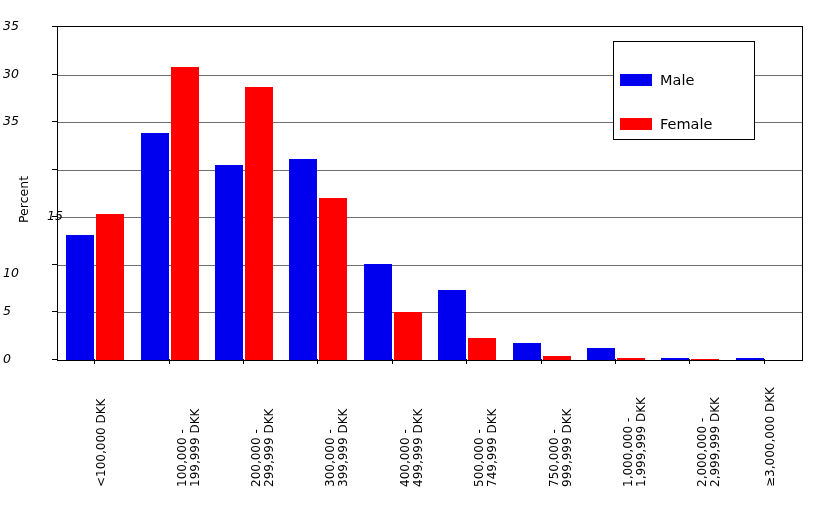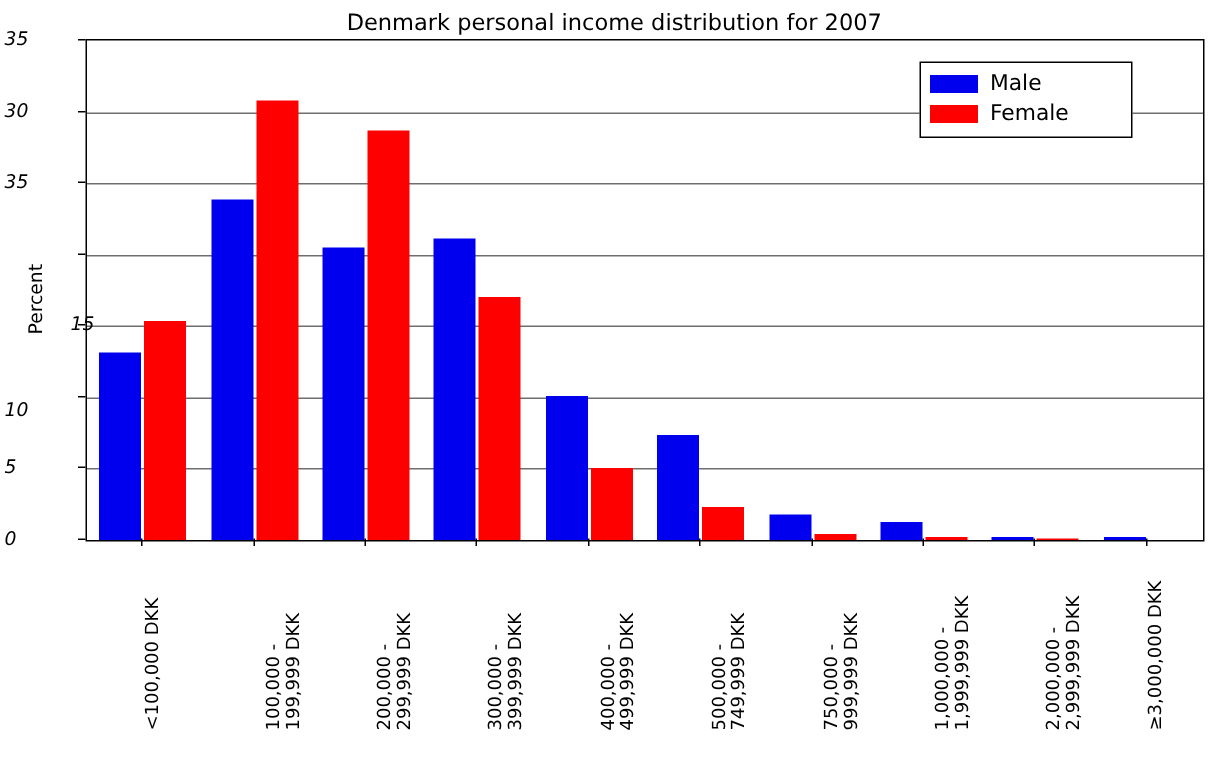--- a/index.html
+++ b/index.html
@@ -104,20 +104,21 @@
     position: absolute;
     border: 1px solid #000;
     background: #fff;
     padding: 4px 8px 5px 6px;
     box-sizing: border-box;
   }
   .legend-row {
     display: flex;
     align-items: center;
     height: 20px;
+    margin-top: 24px;
   }
   .legend-swatch {
     width: 32px;
     height: 12px;
     margin-right: 8px;
   }
   .legend-swatch.male { background: #0000ee; }
   .legend-swatch.female { background: #ff0000; }
   .legend-label {
     font-size: 14.5px;
@@ -129,21 +130,20 @@
     bottom: 12px;
     font-size: 11.5px;
     color: #000;
   }
 </style>
 </head>
 <body>
 
 <div id="figure">
 
-  <div id="chart-title">Denmark personal income distribution for 2007</div>
 
   <div id="ylabel" style="left: 16px; top: 222.5px;">Percent</div>
 
   <div id="plot">
     <div id="gridlines">
         <div class="gridline" style="top: 285px;"></div>
         <div class="gridline" style="top: 238px;"></div>
         <div class="gridline" style="top: 190px;"></div>
         <div class="gridline" style="top: 143px;"></div>
         <div class="gridline" style="top: 95px;"></div>

